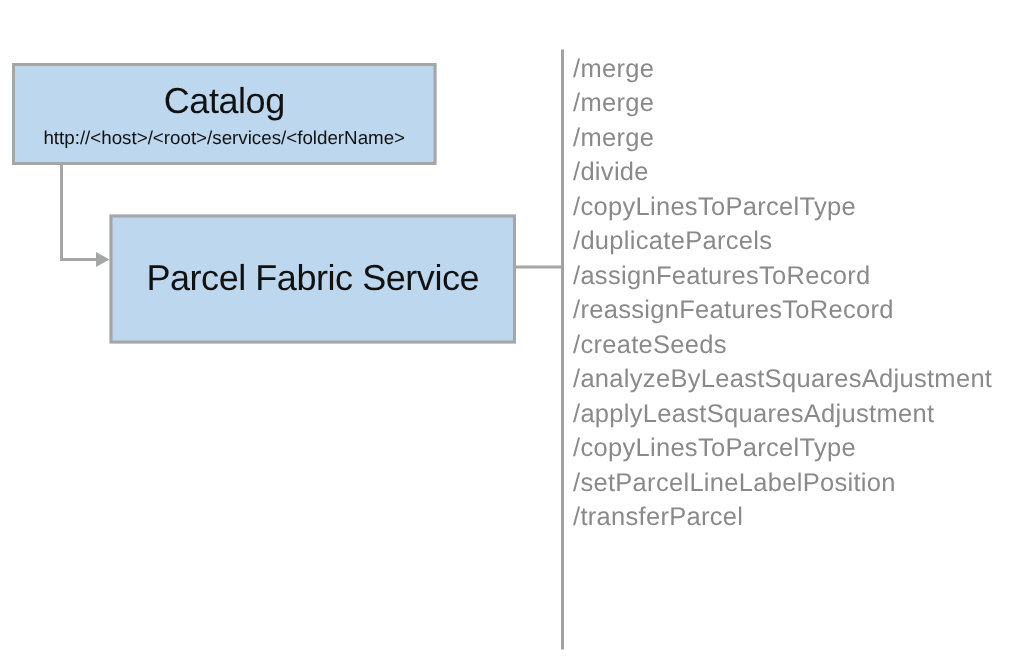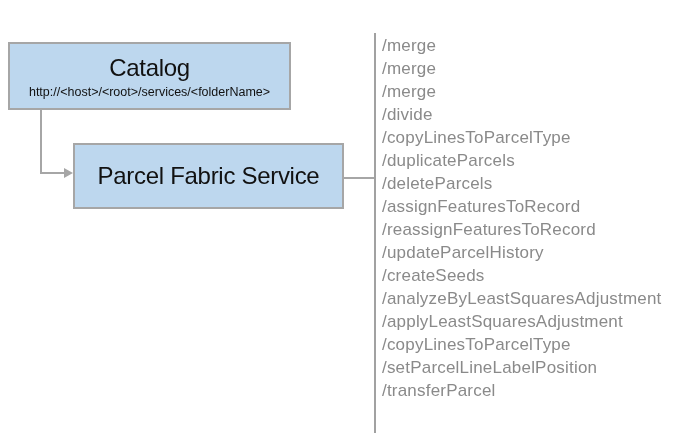--- a/index.html
+++ b/index.html
@@ -29,21 +29,21 @@
   .box-catalog {
     left: 8px;
     top: 42px;
     width: 283px;
     height: 68px;
   }
   .box-service {
     left: 73px;
     top: 143px;
     width: 271px;
-    height: 66px;
+    height: 86px;
   }
   .box-title {
     font-size: 24px;
     line-height: 30px;
     color: #111111;
     letter-spacing: -0.3px;
     white-space: nowrap;
   }
   .box-subtitle {
     font-size: 12.5px;
@@ -128,24 +128,22 @@
 
   <div class="divider"></div>
 
   <div class="endpoint-list">
       <div class="endpoint">/merge</div>
       <div class="endpoint">/merge</div>
       <div class="endpoint">/merge</div>
       <div class="endpoint">/divide</div>
       <div class="endpoint">/copyLinesToParcelType</div>
       <div class="endpoint">/duplicateParcels</div>
-      <div class="endpoint">/deleteParcels</div>
       <div class="endpoint">/assignFeaturesToRecord</div>
       <div class="endpoint">/reassignFeaturesToRecord</div>
-      <div class="endpoint">/updateParcelHistory</div>
       <div class="endpoint">/createSeeds</div>
       <div class="endpoint">/analyzeByLeastSquaresAdjustment</div>
       <div class="endpoint">/applyLeastSquaresAdjustment</div>
       <div class="endpoint">/copyLinesToParcelType</div>
       <div class="endpoint">/setParcelLineLabelPosition</div>
       <div class="endpoint">/transferParcel</div>
     </div>
 
 </div>
 

